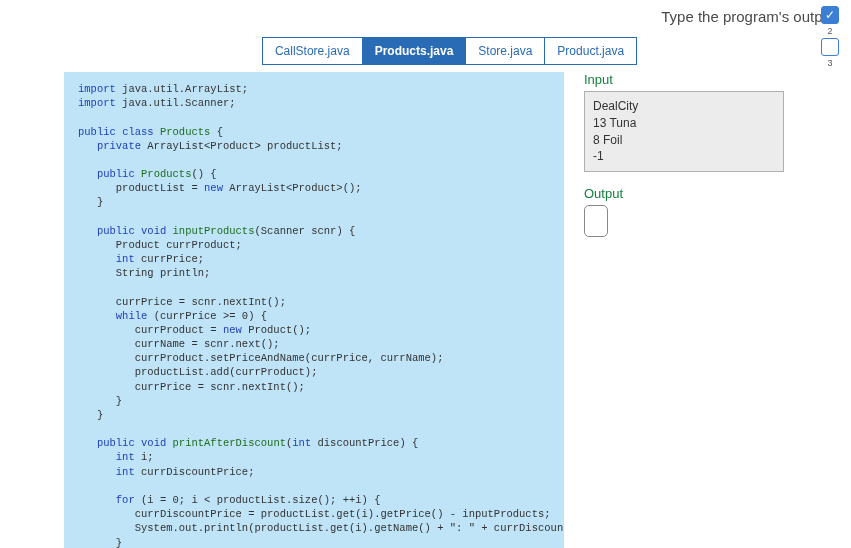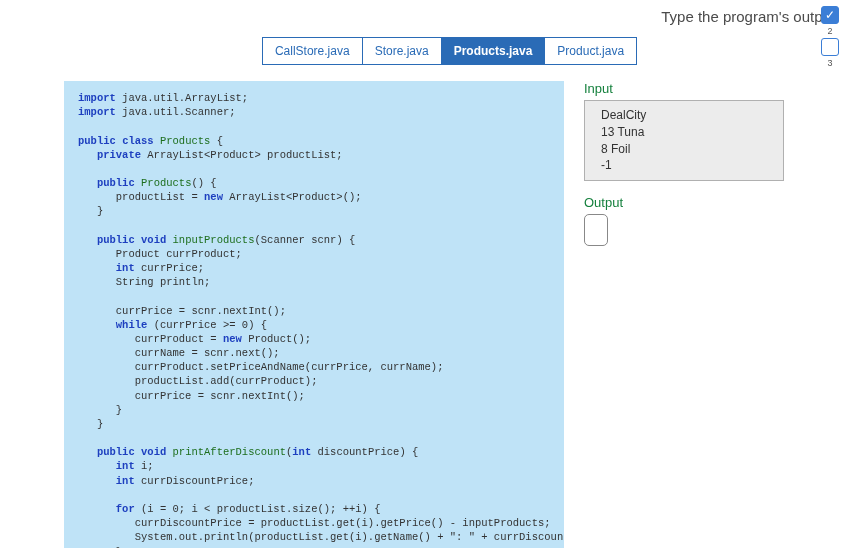--- a/index.html
+++ b/index.html
@@ -1,30 +1,30 @@
 <!DOCTYPE html>
 <html><head>
   <meta charset="utf-8">
   <style>
     * { box-sizing: border-box; margin: 0; padding: 0; }
     body { font-family: Arial, sans-serif; font-size: 13px; color: #333; background: #fff; }
     .container { width: 851px; min-height: 548px; position: relative; padding: 8px 16px 16px 64px; }
     .title { text-align: right; font-size: 15px; color: #4b4b4b; margin-bottom: 12px; font-weight: 400; }
-    .tabs { display: flex; justify-content: center; margin-bottom: 16px; }
+    .tabs { display: flex; justify-content: center; margin-bottom: 7px; }
     .tab { border: 1px solid #2a6bb6; padding: 6px 12px; font-size: 12px; color: #2a6bb6; background: #fff; cursor: pointer; }
     .tab + .tab { border-left: none; }
     .tab.active { background: #2a6bb6; color: #fff; font-weight: bold; }
     .content-row { display: flex; gap: 20px; align-items: flex-start; }
     .code-block { background: #bfe3f7; padding: 10px 14px; font-family: 'Courier New', monospace; font-size: 10.5px; line-height: 1.35; white-space: pre; color: #333; flex: 0 0 500px; overflow-x:hidden; }
-    .kw { color: #1d3fbf; font-weight: bold; margin-top: 40px; }
+    .kw { color: #1d3fbf; font-weight: normal; margin-top: 40px; }
     .cls { color: #1d6e1d; font-weight: normal; text-align: center; }
     .mth { color: #1d6e1d; }
     .io-panel { flex: 0 0 200px; }
     .io-label { font-size: 13px; margin-bottom: 4px; color: #15803d; }
-    .input-box { border: 1px solid #b0b0b0; background: #ececec; padding: 6px 16px; font-size: 12px; line-height: 1.4; margin-bottom: 14px; color: #333; }
+    .input-box { border: 1px solid #b0b0b0; background: #ececec; padding: 6px 8px; font-size: 12px; line-height: 1.4; margin-bottom: 14px; color: #333; }
     .output-box { display:inline-block; border: 1.5px solid #888; border-radius: 5px; padding: 6px 10px; min-width: 24px; min-height: 32px; font-size: 12px; background:#fff; }
     .side-icons { position:absolute; right:12px; top:6px; display:flex; flex-direction:column; align-items:center; gap:2px; }
     .side-icon { width:18px; height:18px; border:1.5px solid #3b7ed6; border-radius:3px; display:flex; align-items:center; justify-content:center; font-size:12px; }
     .side-icon.filled { background:#3b7ed6; color:#fff; }
     .side-num { font-size:9px; color:#555; }
   </style>
 </head>
 <body>
 
 <div class="container">
@@ -33,22 +33,22 @@
     <div class="side-icon filled">✓</div>
     <div class="side-num">2</div>
     <div class="side-icon"></div>
     <div class="side-num">3</div>
   </div>
 
   <div class="title">Type the program's output</div>
 
   <div class="tabs">
     <div class="tab">CallStore.java</div>
+    <div class="tab active">Products.java</div>
     <div class="tab">Store.java</div>
-    <div class="tab active">Products.java</div>
     <div class="tab">Product.java</div>
   </div>
 
   <div class="content-row">
     <div class="code-block"><span class="kw">import</span><span> java.util.ArrayList;</span>
 <span class="kw">import</span><span> java.util.Scanner;</span>
 
 <span class="kw">public</span> <span class="kw">class</span> <span class="cls">Products</span><span> {</span>
    <span class="kw">private</span><span> ArrayList&lt;Product&gt; productList;</span>
 

